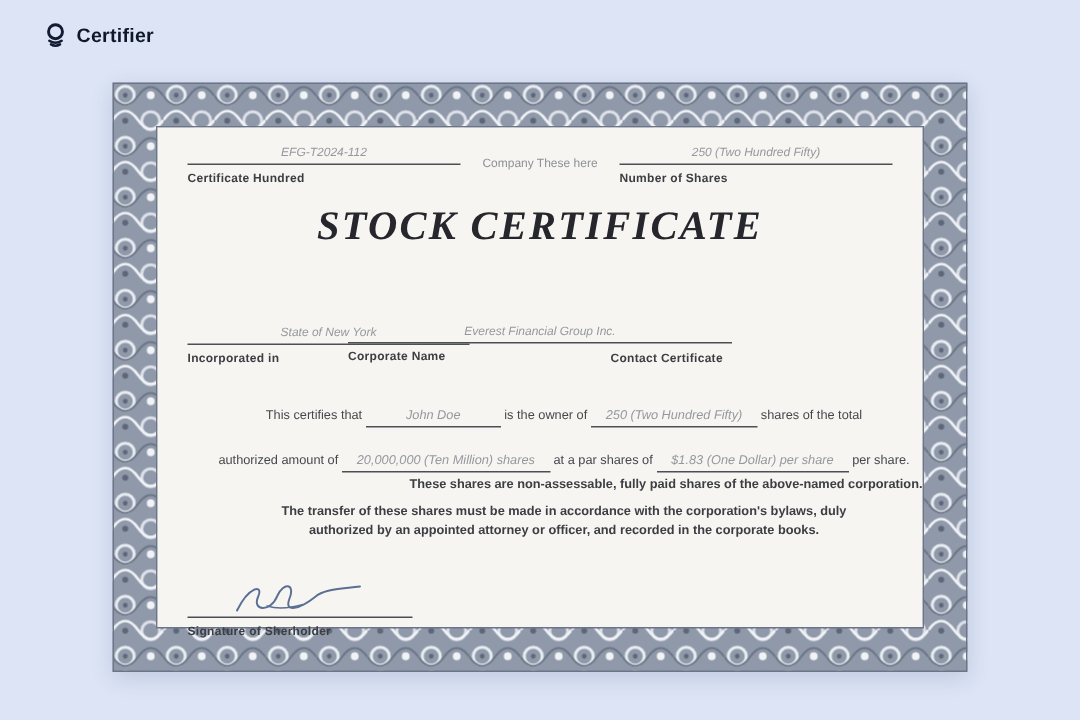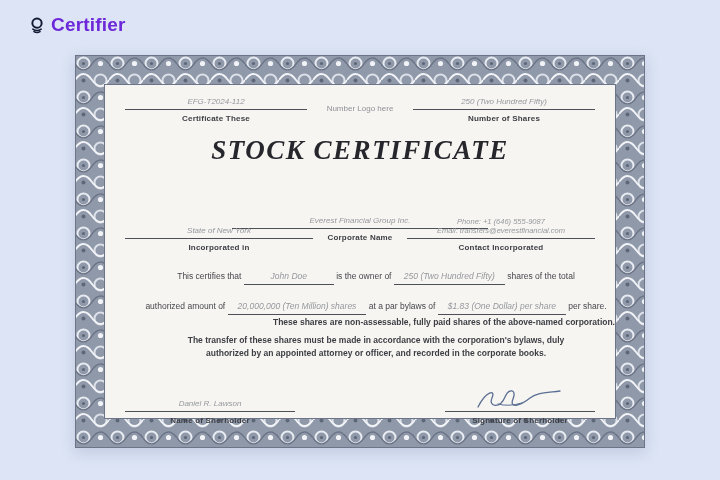--- a/index.html
+++ b/index.html
@@ -7,32 +7,32 @@
   body {
     font-family:"Liberation Sans", sans-serif;
     background:#dce4f5;
     position:relative;
     overflow:hidden;
   }
   .brand {
     position:absolute; top:14px; left:28px;
     display:flex; align-items:center; gap:5px;
   }
-  .brand-name { font-size:19px; font-weight:700; color:#6d28d9; letter-spacing:.2px; }
+  .brand-name { font-size:13px; font-weight:700; color:#0f172a; letter-spacing:.2px; }
   .cert-frame {
     position:absolute; left:75px; top:55px; width:570px; height:393px;
     box-shadow:0 4px 14px rgba(60,80,130,.18);
     background:#8f99a9;
   }
   .cert-frame > svg.border-art { position:absolute; inset:0; display:block; }
   .paper {
     position:absolute; left:30px; top:30px; width:510px; height:333px;
     background:#f7f5f1;
   }
-  .field { display:flex; flex-direction:column; align-items:center; }
+  .field { display:flex; flex-direction:column; align-items:flex-start; }
   .field .value {
     font-size:8px; font-style:italic; color:#95989e;
     width:100%; text-align:center; padding-bottom:2px;
     border-bottom:1px solid #4c4f55; line-height:1.25;
   }
   .field .value.multi { font-size:7.5px; }
   .field .label {
     font-size:8px; font-weight:700; color:#3c3e44; margin-top:4px; letter-spacing:.2px;
   }
   .row1 { position:absolute; top:12px; left:20px; right:20px; display:flex; justify-content:space-between; align-items:flex-end; }
@@ -95,75 +95,67 @@
     <path d="M0 0 H570 V393 H0 Z M30 30 V363 H540 V30 Z" fill="url(#orn)" fill-rule="evenodd"></path>
     <rect x="0.5" y="0.5" width="569" height="392" fill="none" stroke="#6c7587" stroke-width="1"></rect>
     <rect x="29.5" y="29.5" width="511" height="334" fill="none" stroke="#6c7587" stroke-width="1"></rect>
   </svg>
 
   <div class="paper">
 
     <div class="row1">
       <div class="field">
         <span class="value">EFG-T2024-112</span>
-        <span class="label">Certificate These</span>
+        <span class="label">Certificate Hundred</span>
       </div>
-      <div class="logo-placeholder">Number Logo here</div>
+      <div class="logo-placeholder">Company These here</div>
       <div class="field">
         <span class="value">250 (Two Hundred Fifty)</span>
         <span class="label">Number of Shares</span>
       </div>
     </div>
 
     <div class="title">STOCK CERTIFICATE</div>
 
     <div class="field corp">
       <span class="value">Everest Financial Group Inc.</span>
       <span class="label">Corporate Name</span>
     </div>
 
     <div class="row2">
       <div class="field">
         <span class="value">State of New York</span>
         <span class="label">Incorporated in</span>
       </div>
       <div class="field">
-        <span class="value multi">
-          <span style="display:block;">Phone: +1 (646) 555-9087</span>
-          <span style="display:block;">Email: transfers@everestfinancial.com</span>
-        </span>
-        <span class="label">Contact Incorporated</span>
+        <span class="label">Contact Certificate</span>
       </div>
     </div>
 
     <div class="sentence s-certifies">
       <span>This certifies that</span>
       <span class="blank">John Doe</span>
       <span>is the owner of</span>
       <span class="blank">250 (Two Hundred Fifty)</span>
       <span>shares of the total</span>
     </div>
 
     <div class="sentence s-authorized">
       <span>authorized amount of</span>
       <span class="blank">20,000,000 (Ten Million) shares</span>
-      <span>at a par bylaws of</span>
+      <span>at a par shares of</span>
       <span class="blank">$1.83 (One Dollar) per share</span>
       <span>per share.</span>
     </div>
 
     <div class="sentence s-nonassess">These shares are non-assessable, fully paid shares of the above-named corporation.</div>
 
     <div class="sentence s-transfer">The transfer of these shares must be made in accordance with the corporation's bylaws, duly authorized by an appointed attorney or officer, and recorded in the corporate books.</div>
 
     <div class="footer-row">
-      <div class="field">
-        <span class="value">Daniel R. Lawson</span>
-        <span class="label">Name of Sherholder</span>
-      </div>
       <div class="field sig">
         <span class="sig-box">
           <svg width="96" height="26" viewBox="0 0 96 26">
             <path d="M6 22 C14 6, 24 4, 20 13 C16 22, 28 24, 33 12 C37 3, 45 4, 41 14 C37 24, 48 21, 58 13 C64 8, 72 8, 88 6" fill="none" stroke="#5a6f93" stroke-width="1.3" stroke-linecap="round"></path>
             <path d="M26 19 q10 3 24 -1" fill="none" stroke="#5a6f93" stroke-width="1" stroke-linecap="round"></path>
           </svg>
         </span>
         <span class="label">Signature of Sherholder</span>
       </div>
     </div>

